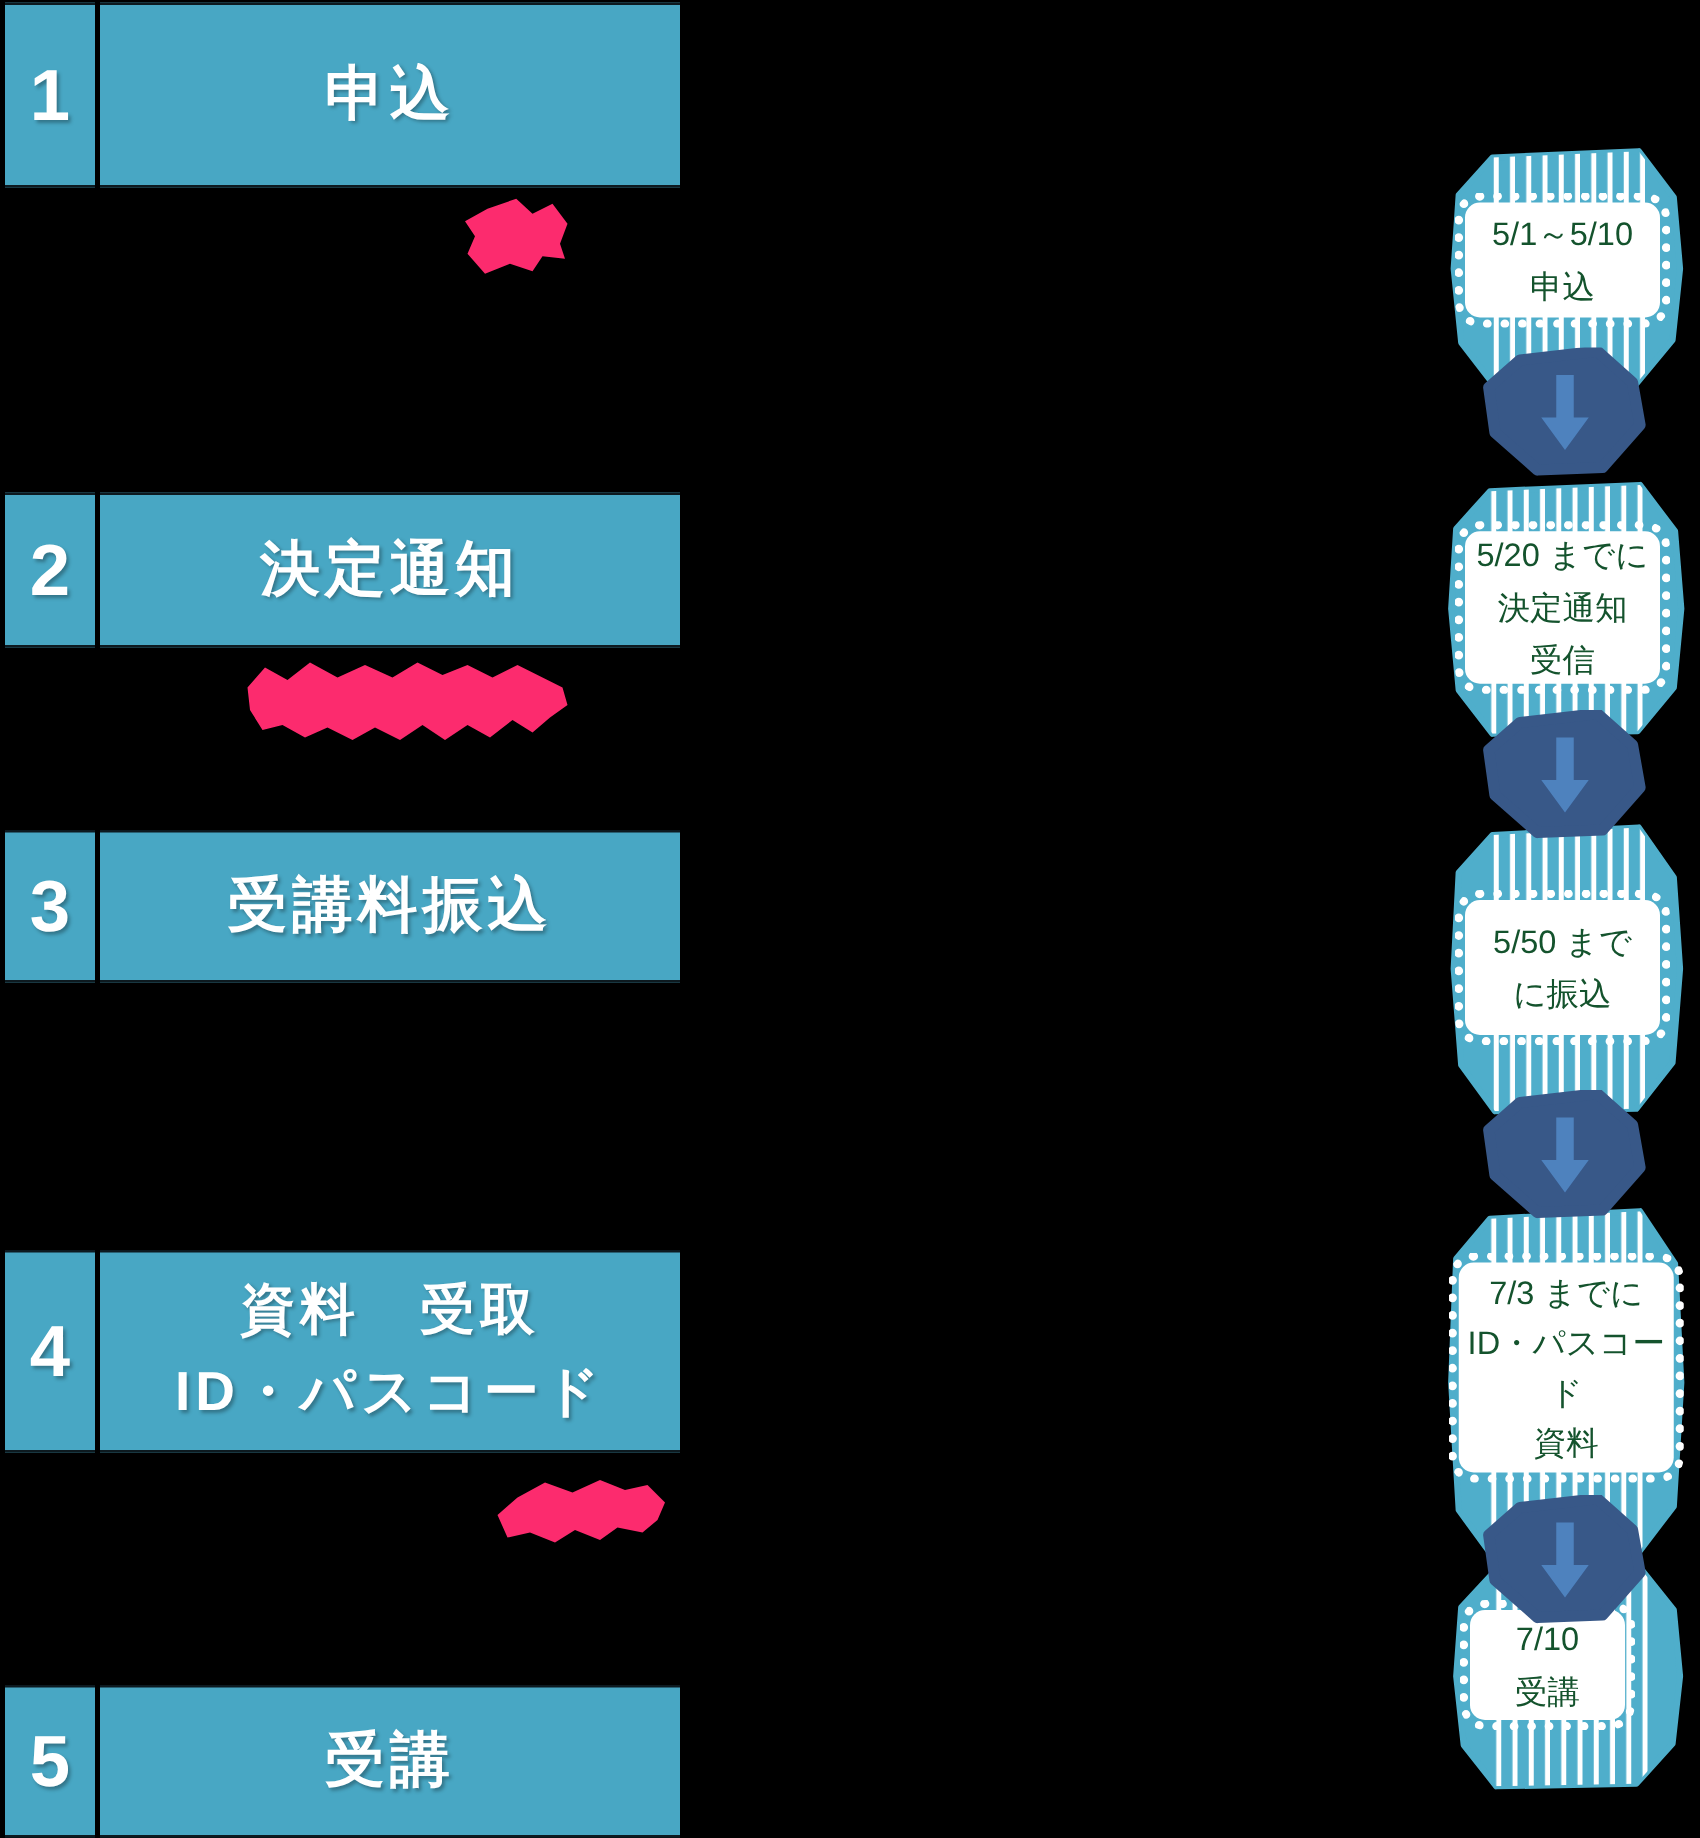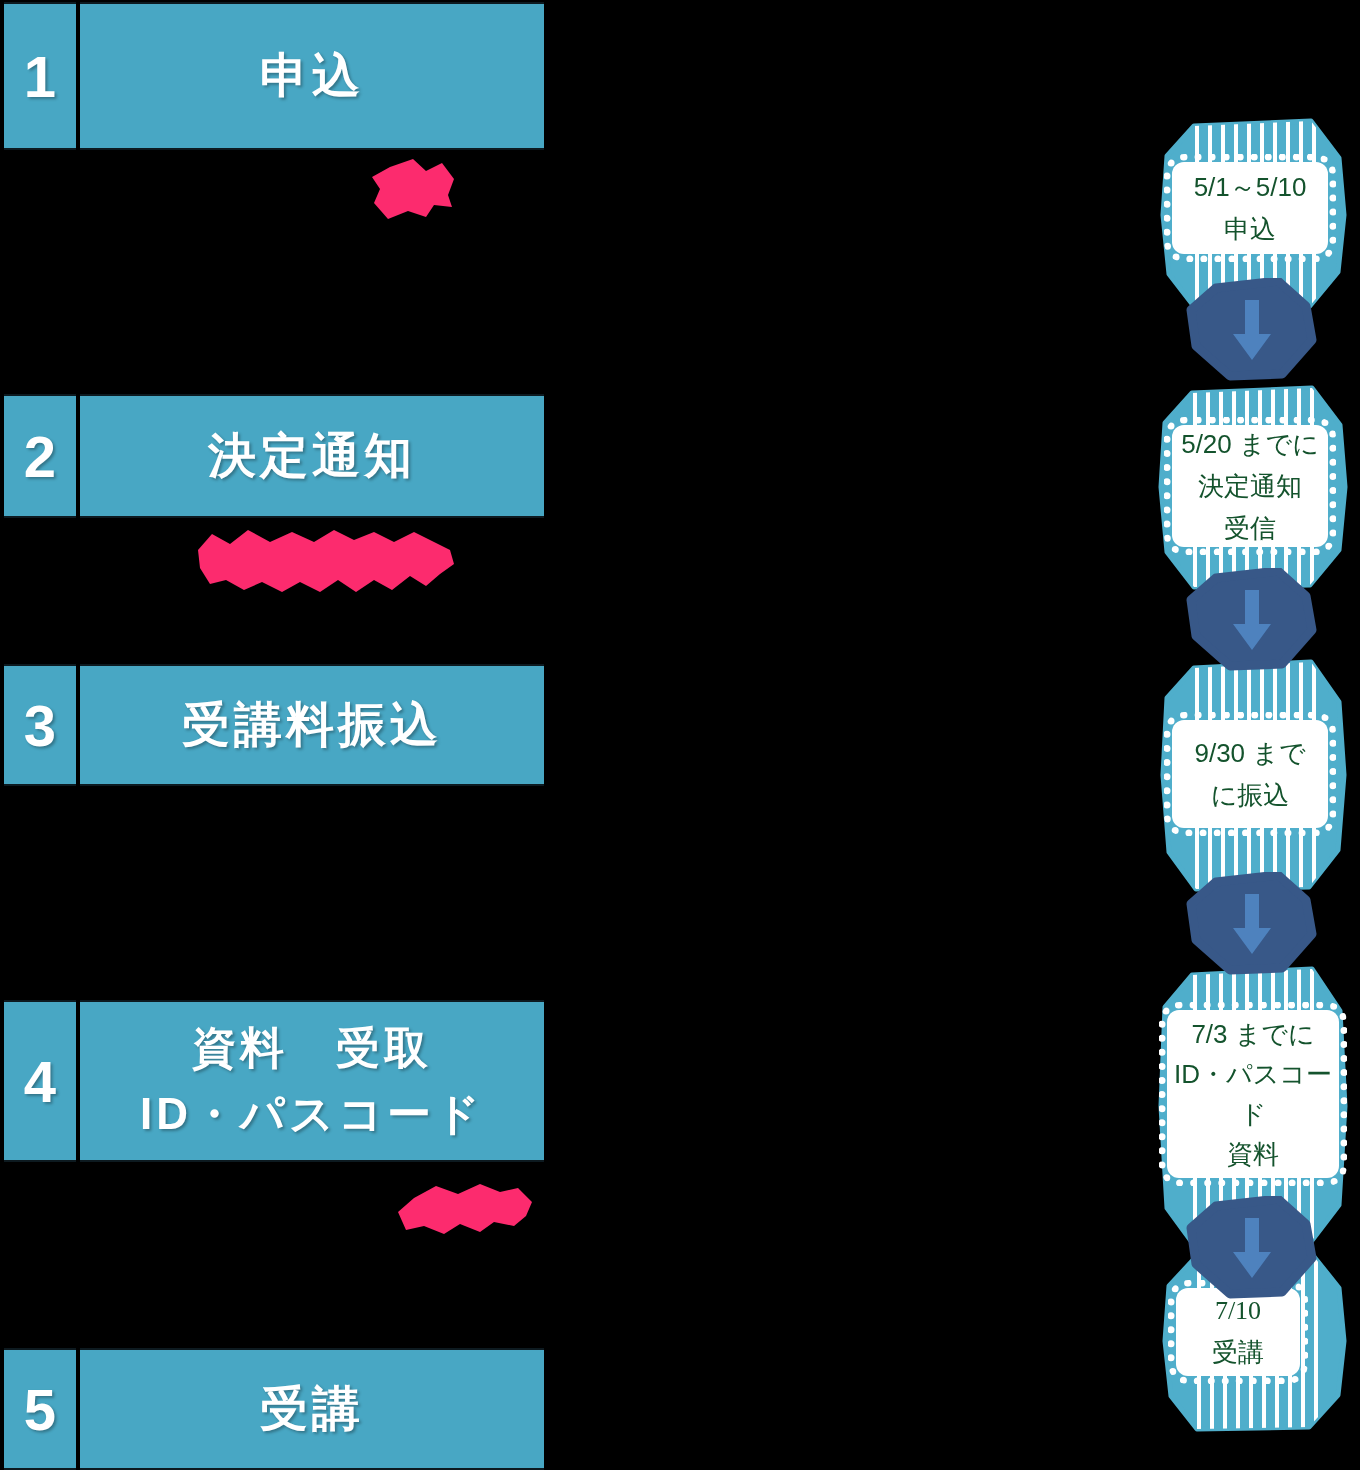--- a/index.html
+++ b/index.html
@@ -138,21 +138,21 @@
     <svg width="187" height="234">
       <defs>
           <clipPath id="clip3">
             <polygon points="34,10 151,4 179,44 184,117 178,192 149,229 36,231 9,194 3,117 7,40"></polygon>
           </clipPath>
         </defs>
       <polygon points="34,10 151,4 179,44 184,117 178,192 149,229 36,231 9,194 3,117 7,40" fill="#4FAECB" stroke="#4FAECB" stroke-width="5" stroke-linejoin="round"></polygon>
       <rect x="28" y="0" width="131" height="234" fill="url(#stripes)" clip-path="url(#clip3)"></rect>
     </svg>
     <div class="wbox" style="left:12px; top:62px; width:156px; height:108px;">
-      <div class="wline">9/30 まで</div>
+      <div class="wline">5/50 まで</div>
       <div class="wline">に振込</div>
     </div>
   </div>
 
   <div class="tl-item" style="left:1158px; top:965px; width:190px; height:283px;">
     <svg width="190" height="283">
       <defs>
           <clipPath id="clip4">
             <polygon points="34,10 154,4 182,46 187,141 181,240 152,278 36,280 9,243 3,141 7,42"></polygon>
           </clipPath>
@@ -171,21 +171,21 @@
   <div class="tl-item" style="left:1162px; top:1250px; width:185px; height:182px;">
     <svg width="185" height="182">
       <defs>
           <clipPath id="clip5">
             <polygon points="33,8 149,3 177,38 182,91 176,145 147,177 35,179 9,146 3,91 7,36"></polygon>
           </clipPath>
         </defs>
       <polygon points="33,8 149,3 177,38 182,91 176,145 147,177 35,179 9,146 3,91 7,36" fill="#4FAECB" stroke="#4FAECB" stroke-width="5" stroke-linejoin="round"></polygon>
       <rect x="27" y="0" width="131" height="182" fill="url(#stripes)" clip-path="url(#clip5)"></rect>
     </svg>
-    <div class="wbox" style="left:14px; top:38px; width:124px; height:88px;font-family:Liberation Serif, serif;">
+    <div class="wbox" style="left:14px; top:38px; width:124px; height:88px;">
       <div class="wline">7/10</div>
       <div class="wline">受講</div>
     </div>
   </div>
 
   <svg class="tl-arrow" style="left:1186px; top:278px;" width="132" height="104">
     <polygon points="30,10 92,3 120,28 126,62 96,96 44,98 10,68 5,32" fill="#385888" stroke="#385888" stroke-width="9" stroke-linejoin="round"></polygon>
     <path d="M59,22 h14 v34 h12 l-19,26 -19,-26 h12 z" fill="#4E82BE"></path>
   </svg>
   <svg class="tl-arrow" style="left:1186px; top:568px;" width="132" height="104">

